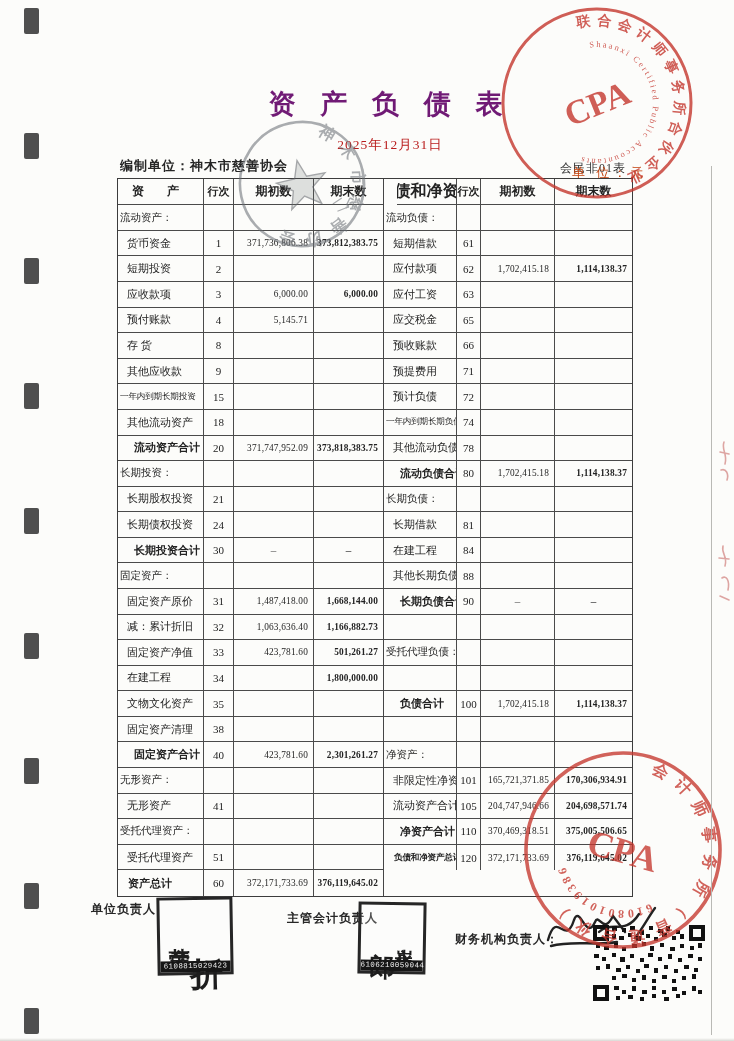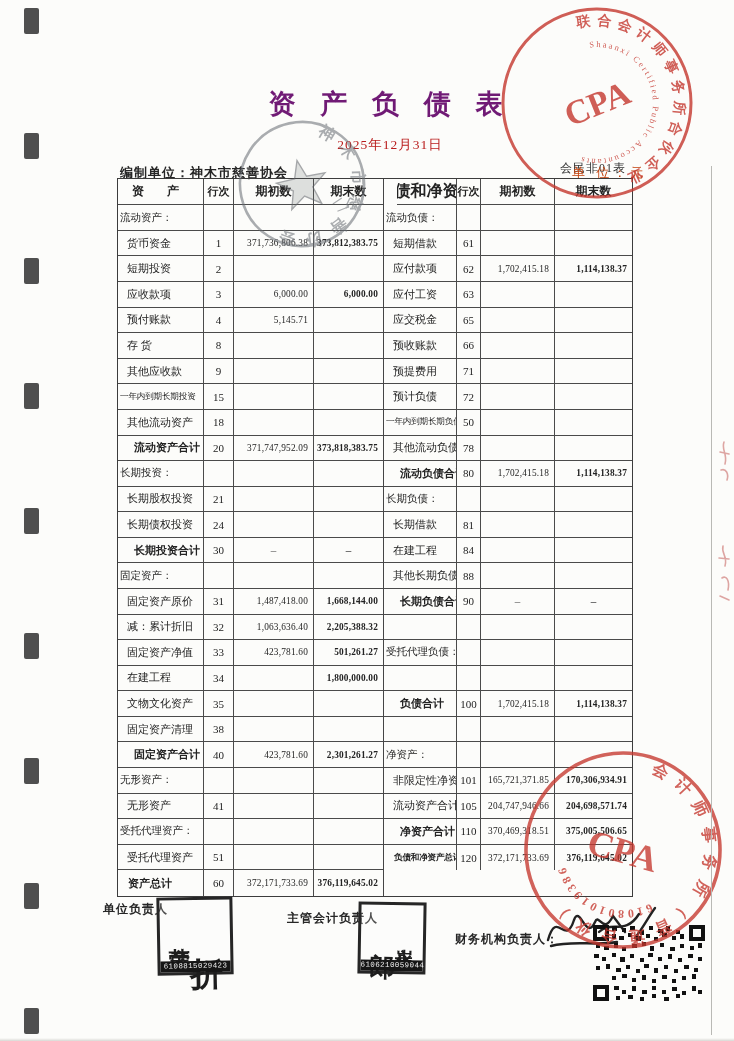--- a/index.html
+++ b/index.html
@@ -3,21 +3,21 @@
 <meta charset="utf-8">
 <style>
   html,body{margin:0;padding:0;}
   body{width:734px;height:1041px;background:#e9e9e7;font-family:"Liberation Serif","DejaVu Serif",serif;}
   .page{position:relative;width:734px;height:1041px;background:#fcfcfa;overflow:hidden;color:#1e1e1e;}
   
   .hole{position:absolute;left:24px;width:15px;height:26px;background:#4f4f4f;border-radius:2px;}
   
   .title{position:absolute;left:150px;top:86px;width:480px;text-align:center;font-size:27px;font-weight:bold;letter-spacing:9px;color:#701a75;}
   .date{position:absolute;left:150px;top:136px;width:480px;text-align:center;font-size:13.5px;letter-spacing:1px;color:#b91c1c;}
-  .prepline{position:absolute;left:120px;top:157px;font-size:13px;font-weight:bold;letter-spacing:1px;color:#262626;margin-top:7px;}
+  .prepline{position:absolute;left:120px;top:157px;font-size:13px;font-weight:bold;letter-spacing:1px;color:#262626;}
   .formno{position:absolute;left:560px;top:160px;font-size:12px;letter-spacing:1px;color:#333;}
   .unit{position:absolute;left:572px;top:164px;font-size:13px;letter-spacing:4px;color:#c2410c;}
   
   .tables{position:absolute;left:117px;top:178px;display:flex;border:1.3px solid #3c3c3c;background:transparent;}
   .subtable{display:block;}
   .subtable.assets .trow{grid-template-columns:86px 30px 80px 69px;}
   .subtable.liab  .trow{grid-template-columns:73px 24px 74px 77px;}
   .subtable.assets{border-right:1px solid #454545;}
   .trow{display:grid;height:25.59px;}
   .trow.thead{height:26.3px;}
@@ -175,21 +175,21 @@
         <div class="trow item">
           <div class="cell label c0">固定资产原价</div>
           <div class="cell line c1">31</div>
           <div class="cell num c2">1,487,418.00</div>
           <div class="cell num c3">1,668,144.00</div>
         </div>
         <div class="trow item">
           <div class="cell label c0">减：累计折旧</div>
           <div class="cell line c1">32</div>
           <div class="cell num c2">1,063,636.40</div>
-          <div class="cell num c3">2,205,388.32</div>
+          <div class="cell num c3">1,166,882.73</div>
         </div>
         <div class="trow item">
           <div class="cell label c0">固定资产净值</div>
           <div class="cell line c1">33</div>
           <div class="cell num c2">423,781.60</div>
           <div class="cell num c3">501,261.27</div>
         </div>
         <div class="trow item">
           <div class="cell label c0">在建工程</div>
           <div class="cell line c1">34</div>
@@ -295,21 +295,21 @@
           <div class="cell num c3"></div>
         </div>
         <div class="trow item">
           <div class="cell label c0">预计负债</div>
           <div class="cell line c1">72</div>
           <div class="cell num c2"></div>
           <div class="cell num c3"></div>
         </div>
         <div class="trow item">
           <div class="cell label c0 small">一年内到期长期负债</div>
-          <div class="cell line c1">50</div>
+          <div class="cell line c1">74</div>
           <div class="cell num c2"></div>
           <div class="cell num c3"></div>
         </div>
         <div class="trow item">
           <div class="cell label c0">其他流动负债</div>
           <div class="cell line c1">78</div>
           <div class="cell num c2"></div>
           <div class="cell num c3"></div>
         </div>
         <div class="trow total">
@@ -404,21 +404,21 @@
         </div>
         <div class="trow total grand">
           <div class="cell label c0 small">负债和净资产总计</div>
           <div class="cell line c1">120</div>
           <div class="cell num c2">372,171,733.69</div>
           <div class="cell num c3">376,119,645.02</div>
         </div>
       </div>
   </div>
 
-  <div class="flabel" style="left:103px;top:901px">单位负责人</div>
+  <div class="flabel" style="left:91px;top:901px">单位负责人</div>
   <div class="seal seal1">
     <div class="names">
       <span class="vname n-left">彦荣</span>
       <span class="vname n-right">折</span>
     </div>
     <div class="numbar">6108815029423</div>
   </div>
 
   <div class="flabel" style="left:287px;top:910px">主管会计负责人</div>
   <div class="seal seal2">

